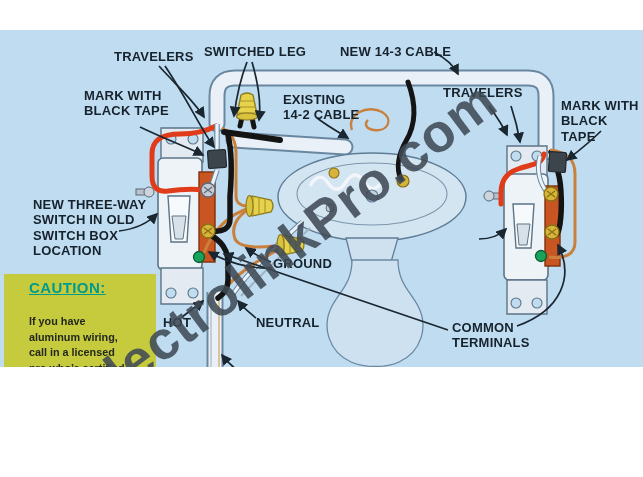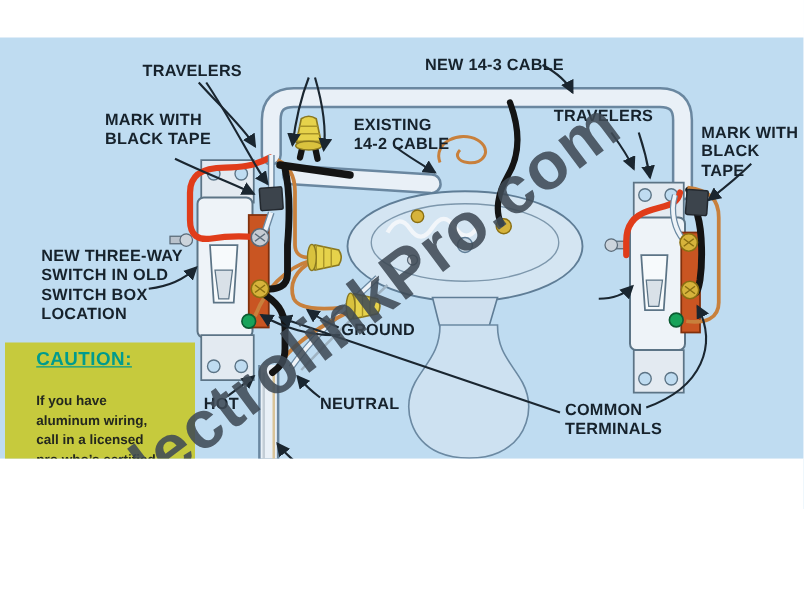--- a/index.html
+++ b/index.html
@@ -188,20 +188,21 @@
       <path d="M 479,239 C 492,239 500,235 506,229" marker-end="url(#ah)"></path>
       <path d="M 272,268 C 249,269 226,262 209,252" marker-end="url(#ah)"></path>
       <path d="M 271,262 C 261,258 253,253 246,248" marker-end="url(#ah)"></path>
       <path d="M 182,317 C 190,311 197,306 203,301" marker-end="url(#ah)"></path>
       <path d="M 256,318 C 248,312 243,307 238,301" marker-end="url(#ah)"></path>
       <path d="M 252,378 C 238,373 229,364 222,355" marker-end="url(#ah)"></path>
     </g>
   </svg>
 
   <div class="lbl lbl-travelers-left">TRAVELERS</div>
+  <div class="lbl lbl-switched-leg">SWITCHED LEG</div>
   <div class="lbl lbl-new-cable">NEW 14-3 CABLE</div>
   <div class="lbl lbl-mark-tape-left">MARK WITH
 BLACK TAPE</div>
   <div class="lbl lbl-existing-cable">EXISTING
 14-2 CABLE</div>
   <div class="lbl lbl-travelers-right">TRAVELERS</div>
   <div class="lbl lbl-mark-tape-right">MARK WITH
 BLACK TAPE</div>
   <div class="lbl lbl-new-switch">NEW THREE-WAY
 SWITCH IN OLD

